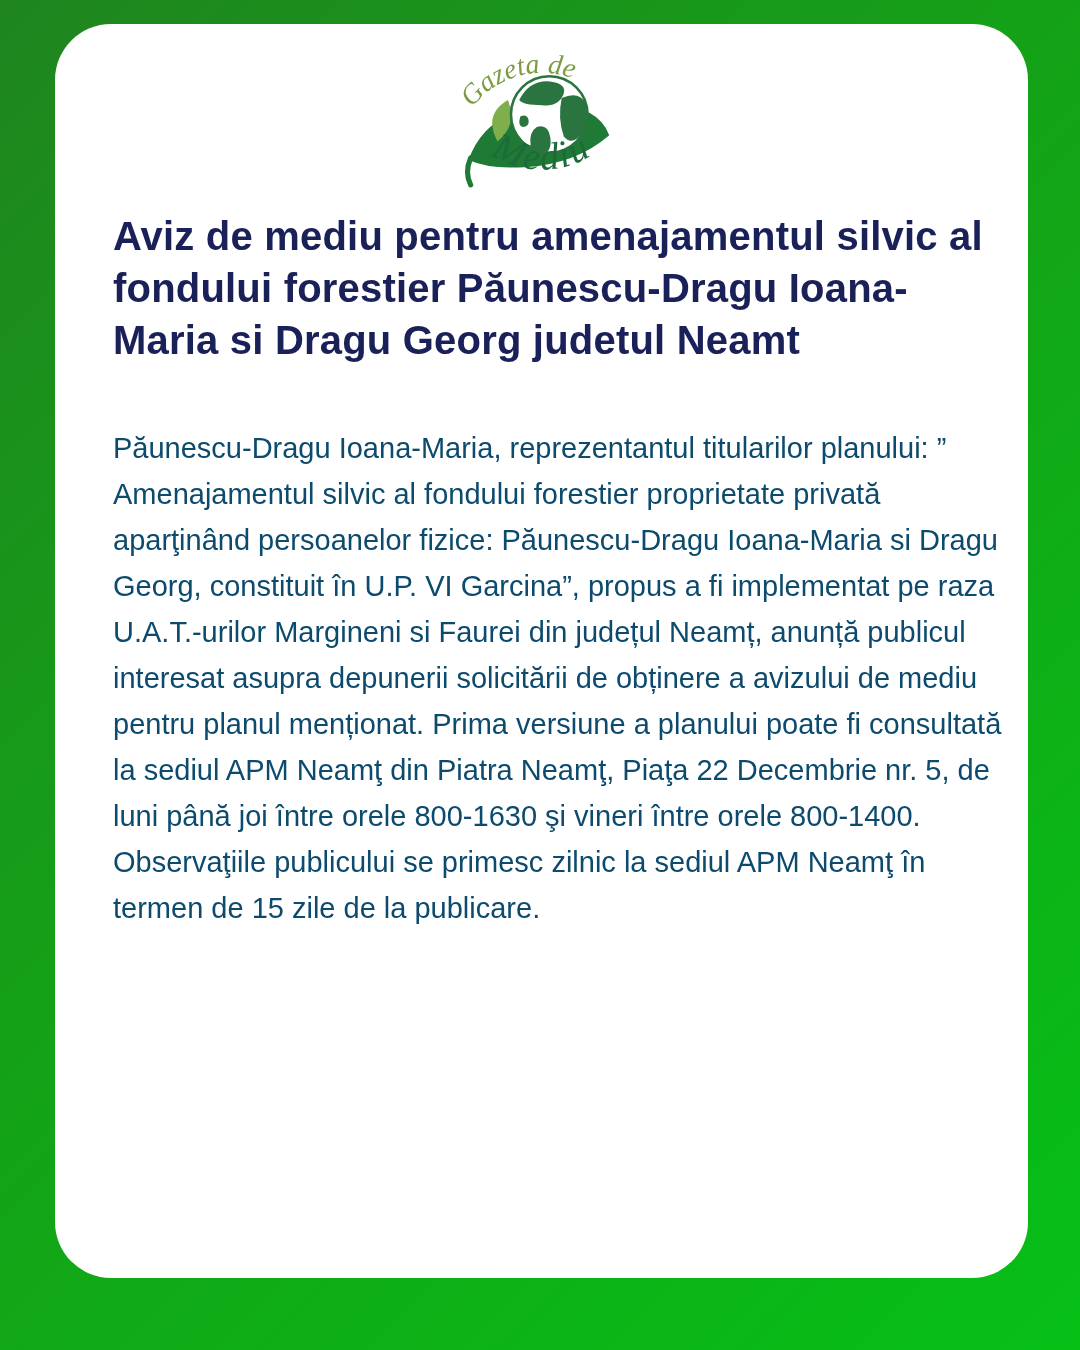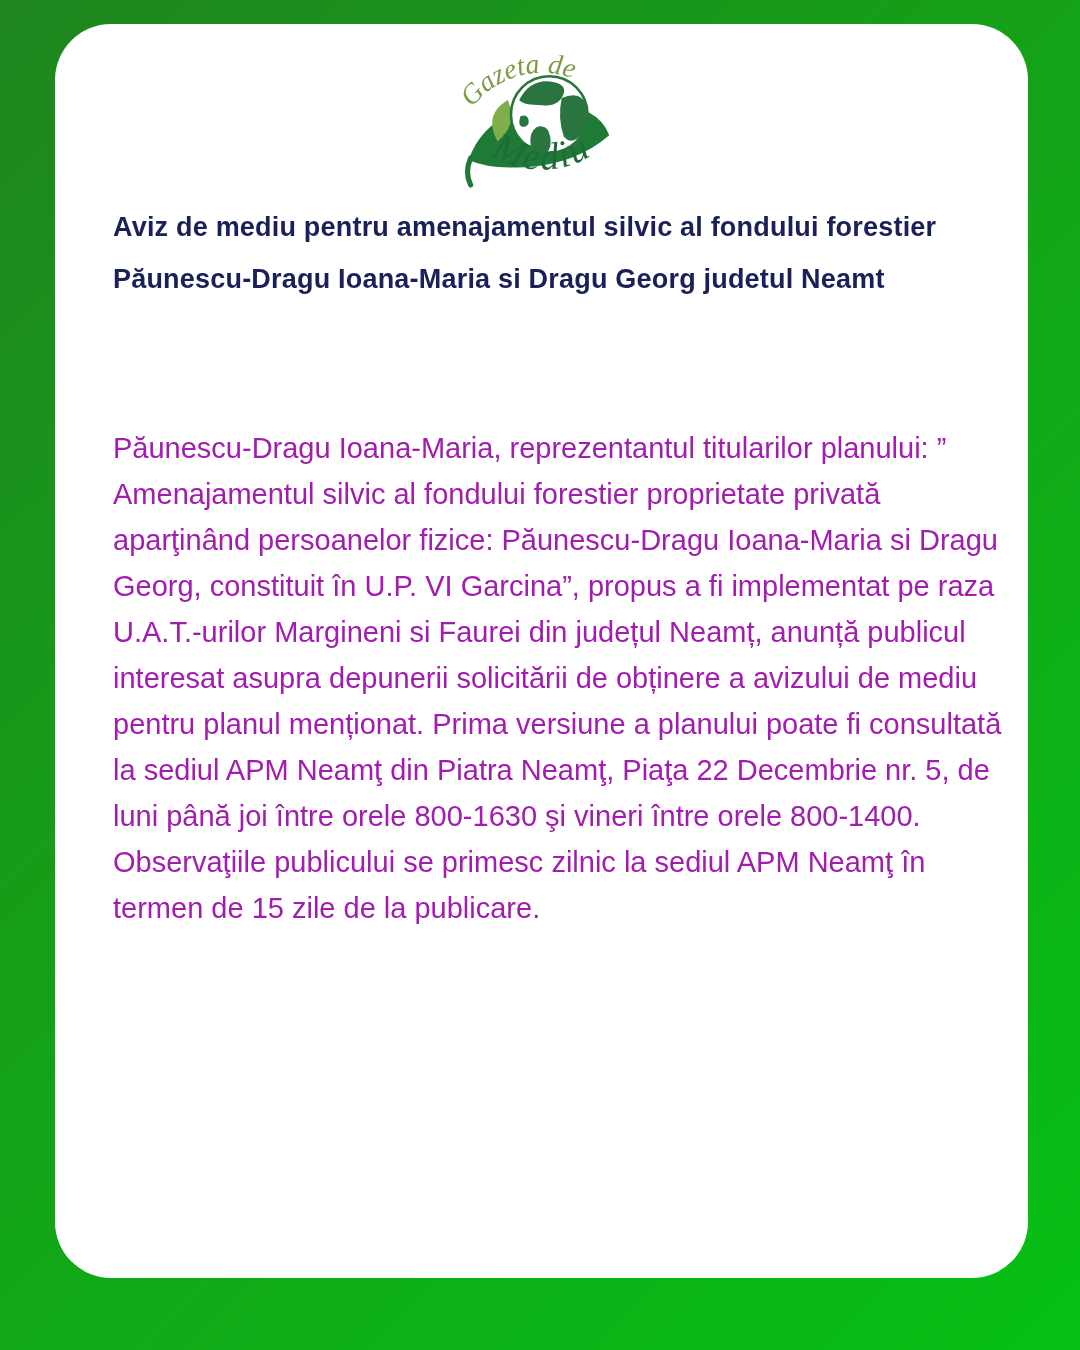--- a/index.html
+++ b/index.html
@@ -25,26 +25,26 @@
   }
   .logo{
     position:absolute;left:50%;top:16px;transform:translateX(-50%);
     width:180px;height:150px;
   }
   .logo svg{width:100%;height:100%;display:block;}
   .logo .arc-top{font-family:"Liberation Serif",serif;font-style:italic;font-size:27px;fill:#7c9c44;}
   .logo .arc-bottom{font-family:"Liberation Serif",serif;font-style:italic;font-size:37px;fill:#1e6b3a;letter-spacing:2px;}
   .headline{
     position:absolute;left:58px;top:159px;width:890px;
-    color:#1a2058;font-size:27px;line-height:52px;font-weight:700;
+    color:#1a2058;font-size:40px;line-height:52px;font-weight:700;
     letter-spacing:0.2px;
   }
   .bodytext{
     position:absolute;left:58px;top:372px;width:906px;
-    color:#a21caf;font-size:29px;line-height:46px;font-weight:400;
+    color:#0c4a6e;font-size:29px;line-height:46px;font-weight:400;
   }
 </style>
 </head>
 <body>
 
 <div class="canvas">
   <div class="card">
 
 
     <div class="logo">

